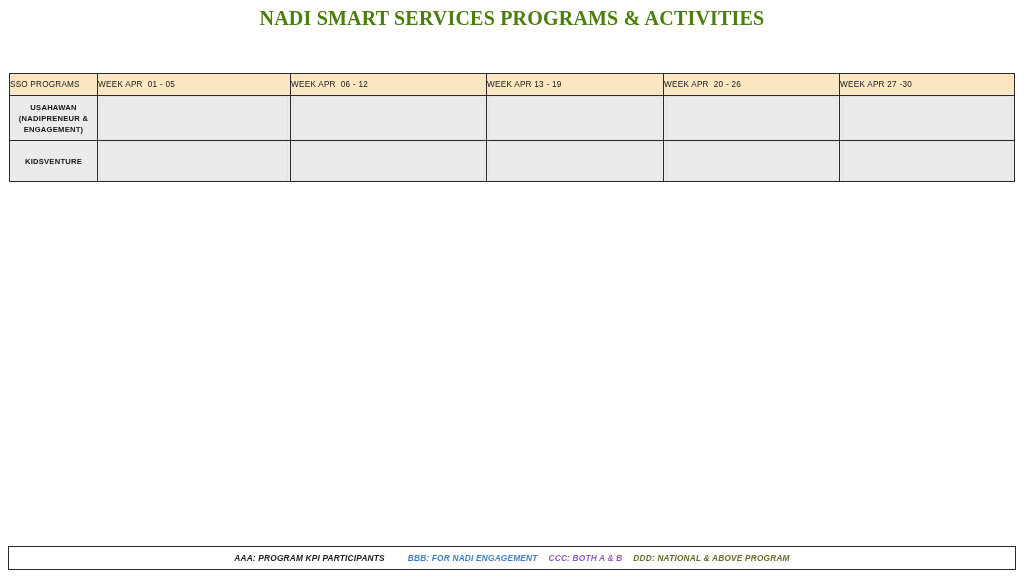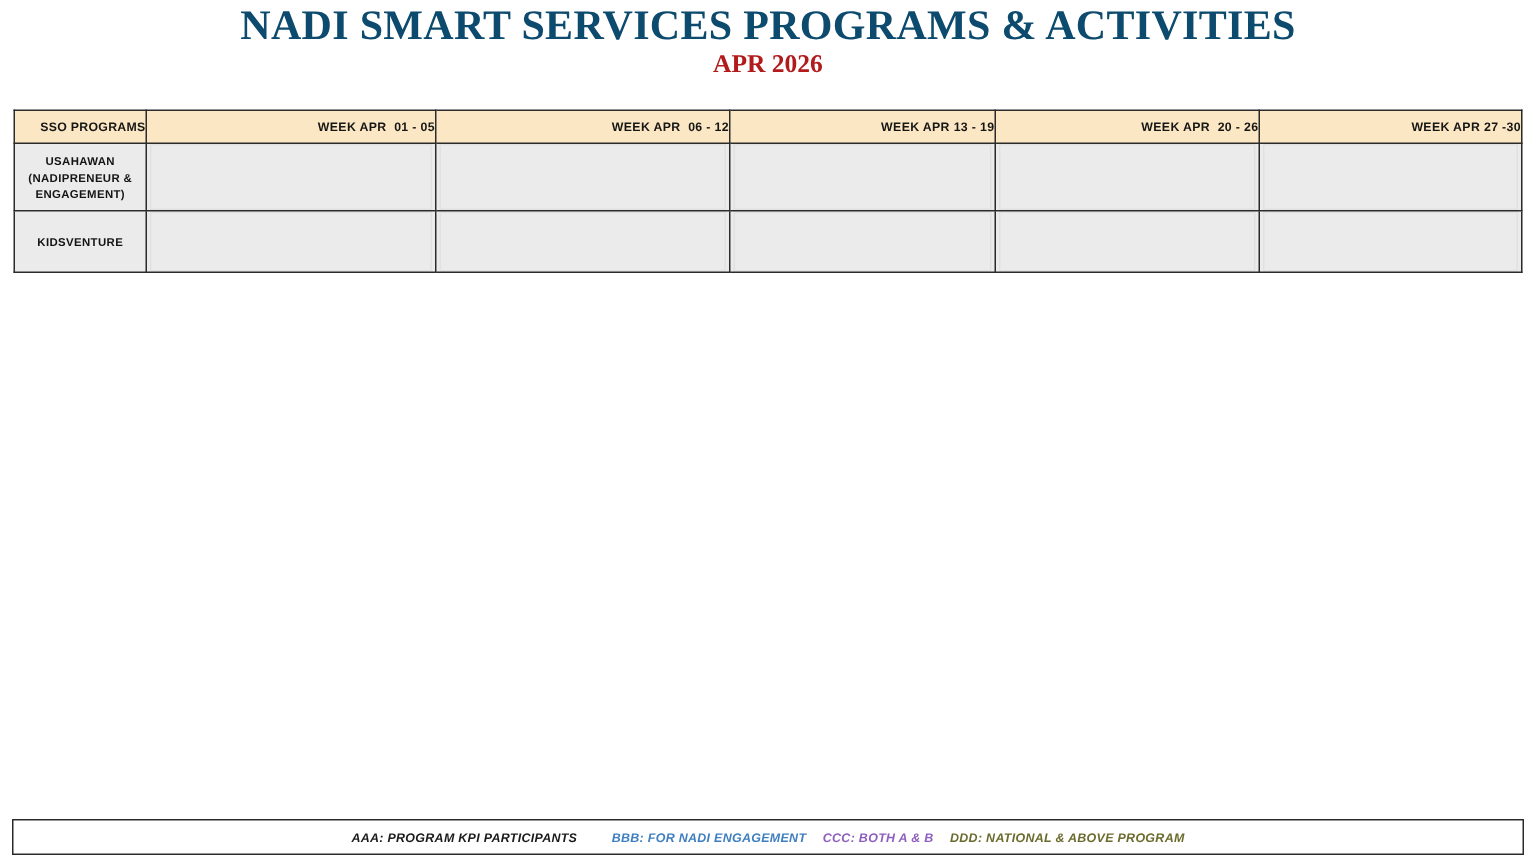--- a/index.html
+++ b/index.html
@@ -19,23 +19,23 @@
   .title-block {
     position: absolute;
     top: 5px;
     left: 0;
     width: 1024px;
     text-align: center;
   }
   .main-title {
     font-family: "Liberation Serif", serif;
     font-weight: bold;
-    font-size: 28px;
+    font-size: 20px;
     letter-spacing: 0.2px;
-    color: #0c4a6e;
+    color: #4d7c0f;
     line-height: 26px;
     white-space: nowrap;
   }
   .sub-title {
     font-family: "Liberation Serif", serif;
     font-weight: bold;
     font-size: 17px;
     color: #b11b1b;
     line-height: 22px;
     margin-top: 1px;
@@ -56,24 +56,24 @@
   table.schedule th,
   table.schedule td {
     border: 1.4px solid #2b2b2b;
     padding: 0;
     vertical-align: middle;
   }
   table.schedule thead th {
     background: #fbe7c3;
     height: 21px;
     font-size: 8.2px;
-    font-weight: bold;
+    font-weight: normal;
     color: #161616;
     letter-spacing: 0.25px;
-    text-align: right;
+    text-align: left;
     white-space: pre;
   }
   table.schedule thead th.col-sso {
     letter-spacing: 0.2px;
   }
   .row-label {
     background: #ebebeb;
     font-size: 7.6px;
     font-weight: bold;
     color: #141414;
@@ -134,21 +134,20 @@
   .lg-aaa { color: #1a1a1a; }
   .lg-bbb { color: #3f7fbf; padding-left: 12px; }
   .lg-ccc { color: #8f5fbf; }
   .lg-ddd { color: #6b6b2e; }
 </style>
 </head>
 <body>
 
 <div class="title-block">
   <div class="main-title">NADI SMART SERVICES PROGRAMS &amp; ACTIVITIES</div>
-  <div class="sub-title">APR 2026</div>
 </div>
 
 <div class="table-wrap">
   <table class="schedule">
     <colgroup>
       <col class="c-sso">
         <col class="c-w1">
         <col class="c-w2">
       <col class="c-w3">
         <col class="c-w4">

